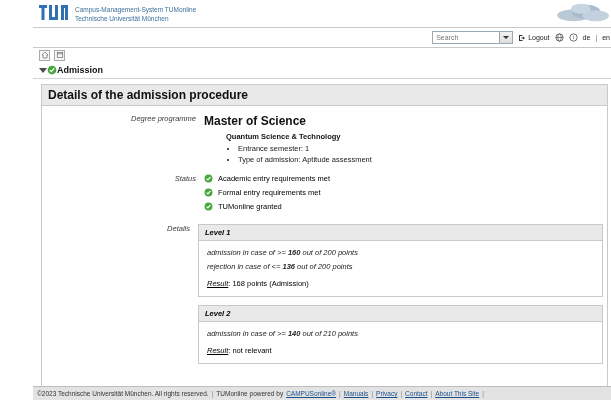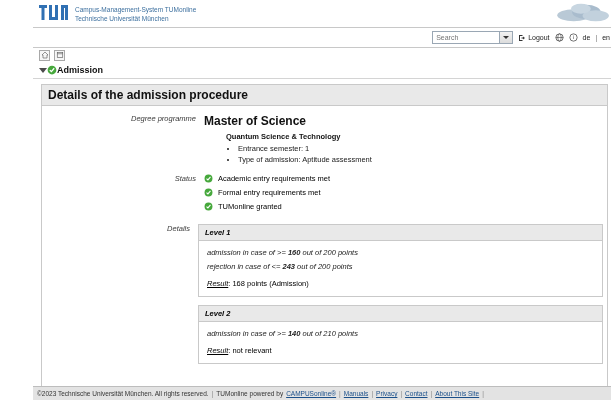--- a/index.html
+++ b/index.html
@@ -342,21 +342,21 @@
           <div class="row-label">Details</div>
           <div class="row-value">
 
             <div class="lvl-box">
               <div class="lvl-head">Level 1</div>
               <div class="lvl-body">
                 <div class="lvl-line">
                   <span>admission in case of &gt;= </span><b>160</b><span> out of 200 points</span>
                 </div>
                 <div class="lvl-line">
-                  <span>rejection in case of &lt;= </span><b>243</b><span> out of 200 points</span>
+                  <span>rejection in case of &lt;= </span><b>136</b><span> out of 200 points</span>
                 </div>
                 <div class="lvl-result">
                   <u>Result</u><span>: </span><b>168 points (Admission)</b>
                 </div>
               </div>
             </div>
 
             <div class="lvl-box">
               <div class="lvl-head">Level 2</div>
               <div class="lvl-body">

